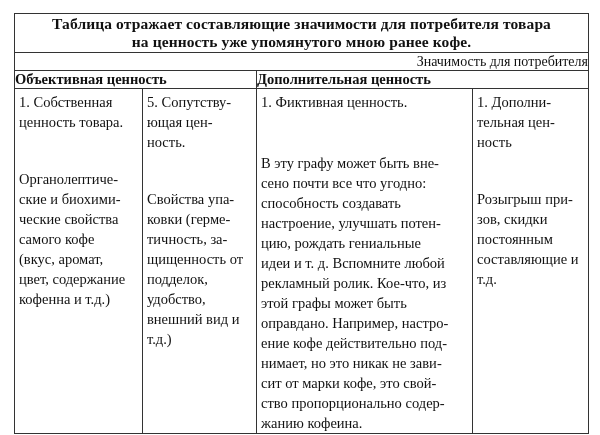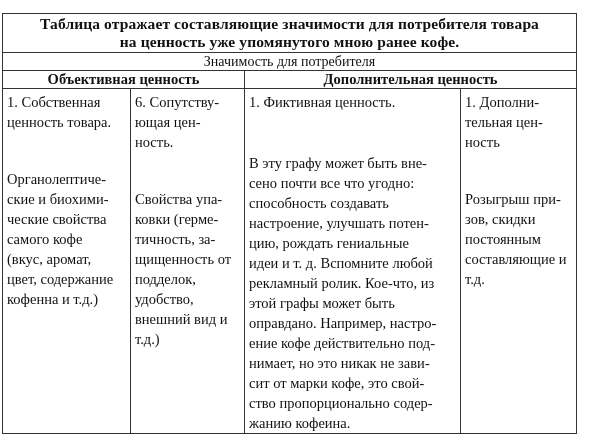--- a/index.html
+++ b/index.html
@@ -10,21 +10,21 @@
     body {
       width: 600px;
       height: 435px;
       position: relative;
       overflow: hidden;
       font-family: "Liberation Serif", "DejaVu Serif", serif;
       color: #111111;
     }
     table.main {
       position: absolute;
-      left: 2px;
+      left: 14px;
       top: 13px;
       width: 574px;
       border-collapse: collapse;
       table-layout: fixed;
     }
     table.main td {
       border: 1.5px solid #333333;
       padding: 0;
       vertical-align: top;
     }
@@ -32,27 +32,27 @@
       height: 37px;
       text-align: center;
       font-weight: bold;
       font-size: 15.5px;
       line-height: 18px;
       padding-top: 1px !important;
       letter-spacing: 0.1px;
     }
     .sig-cell {
       height: 17px;
-      text-align: center;
+      text-align: right;
       font-size: 14px;
       line-height: 17px;
     }
     .group-cell {
       height: 17px;
-      text-align: center;
+      text-align: left;
       font-weight: bold;
       font-size: 14.5px;
       line-height: 17px;
     }
     .body-cell {
       height: 333px;
       font-size: 14.5px;
       line-height: 20px;
       padding: 3px 2px 0 4px !important;
     }
@@ -96,21 +96,21 @@
 ценность товара.</span>
       <span class="desc-text" style="">Органолептиче-
 ские и биохими-
 ческие свойства
 самого кофе
 (вкус, аромат,
 цвет, содержание
 кофенна и т.д.)</span>
     </td>
     <td class="body-cell">
-      <span class="head-text">6. Сопутству-
+      <span class="head-text">5. Сопутству-
 ющая цен-
 ность.</span>
       <span class="desc-text">Свойства упа-
 ковки (герме-
 тичность, за-
 щищенность от
 подделок,
 удобство,
 внешний вид и
 т.д.)</span>

